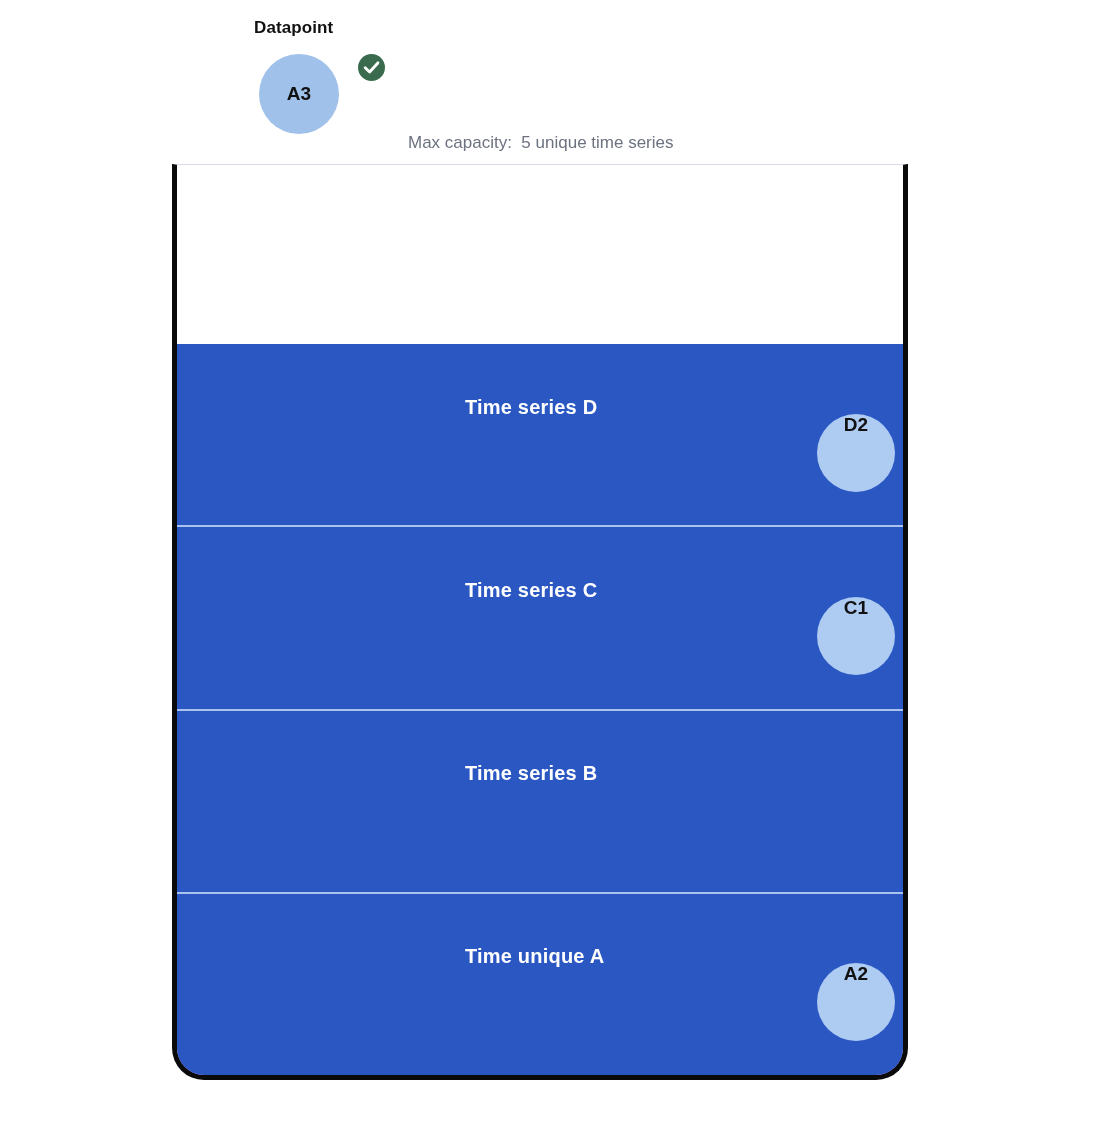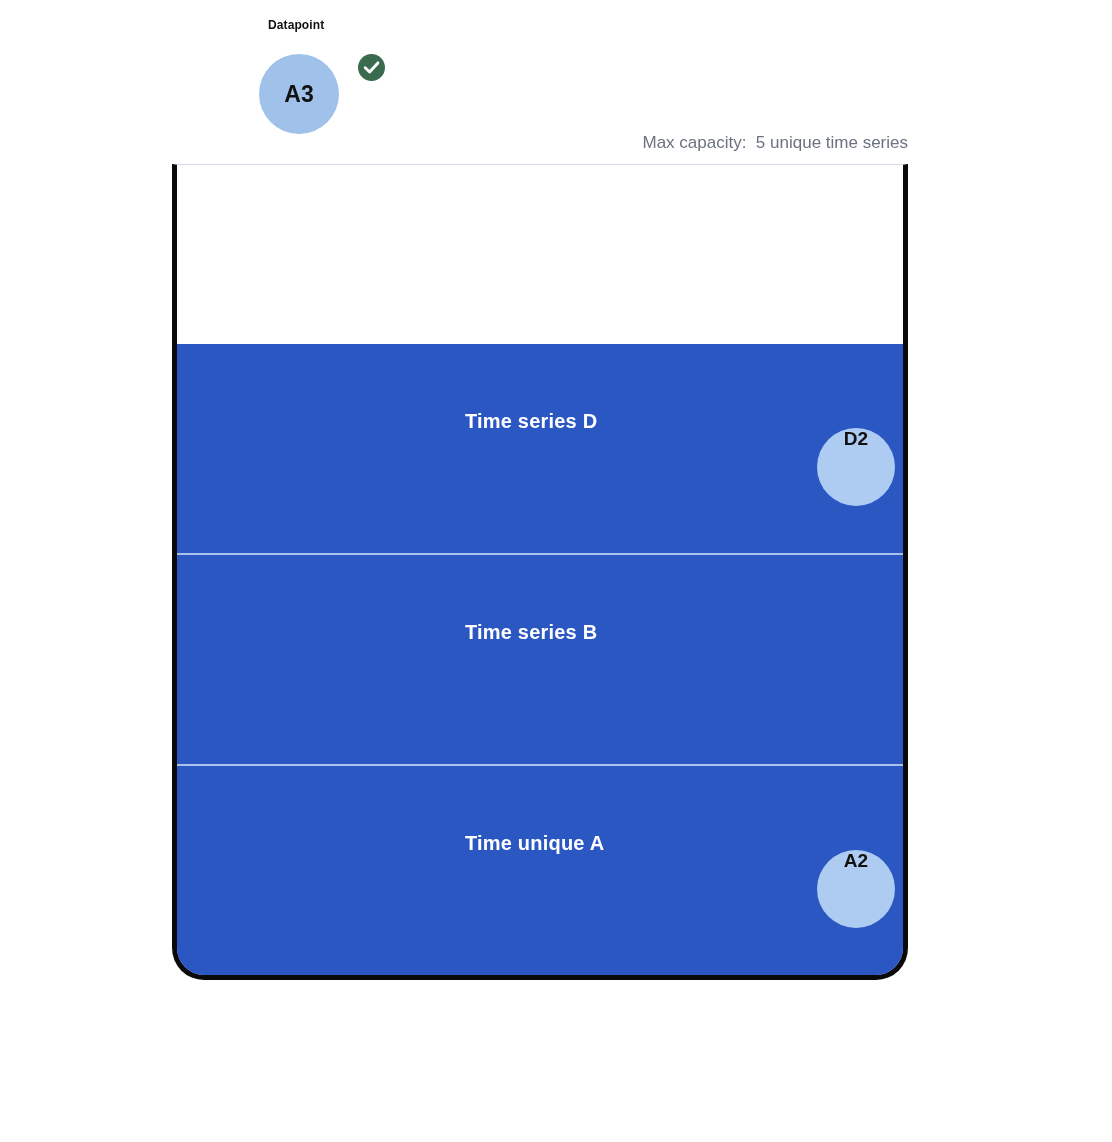--- a/index.html
+++ b/index.html
@@ -20,70 +20,69 @@
   
   #datapoint-legend {
     position: absolute;
     left: 252px;
     top: 14px;
     width: 300px;
     height: 130px;
   }
   #datapoint-legend .legend-title {
     position: absolute;
-    left: 16px;
+    left: 2px;
     top: 4px;
-    font-size: 12px;
+    font-size: 17px;
     font-weight: bold;
     color: #111111;
     letter-spacing: 0.1px;
     white-space: nowrap;
   }
   #datapoint-legend .legend-bubble {
     position: absolute;
     left: 7px;
     top: 40px;
     width: 80px;
     height: 80px;
     border-radius: 50%;
     background: #9FC1EA;
     display: flex;
     align-items: center;
     justify-content: center;
-    font-size: 23px;
+    font-size: 19px;
     font-weight: bold;
     color: #111111;
   }
   #datapoint-legend .legend-check {
     position: absolute;
     left: 106px;
     top: 40px;
     width: 27px;
     height: 27px;
   }
 
   
   #capacity-caption {
     position: absolute;
     left: 408px;
     top: 133px;
     width: 500px;
-    text-align: right;
     font-size: 17px;
     color: #6C7280;
     white-space: pre;
   }
 
   
   #capacity-tank {
     position: absolute;
     left: 172px;
     top: 164px;
     width: 736px;
-    height: 816px;
+    height: 916px;
     box-sizing: border-box;
     border-left: 5px solid #0a0a0a;
     border-right: 5px solid #0a0a0a;
     border-bottom: 5px solid #0a0a0a;
     border-top: 1px solid #d8dae8;
     border-bottom-left-radius: 32px;
     border-bottom-right-radius: 32px;
     background: #f0abfc;
     overflow: hidden;
   }
@@ -185,20 +184,28 @@
 
     <div class="series-row">
       <div class="series-label">Time series D</div>
       <div class="series-bubbles">
         <div class="bubble">
           <span>D2</span>
         </div>
       </div>
     </div>
 
+    <div class="series-row">
+      <div class="series-label">Time series C</div>
+      <div class="series-bubbles">
+        <div class="bubble">
+          <span>C1</span>
+        </div>
+      </div>
+    </div>
 
     <div class="series-row">
       <div class="series-label">Time series B</div>
       <div class="series-bubbles">
       </div>
     </div>
 
     <div class="series-row">
       <div class="series-label">Time unique A</div>
       <div class="series-bubbles">

